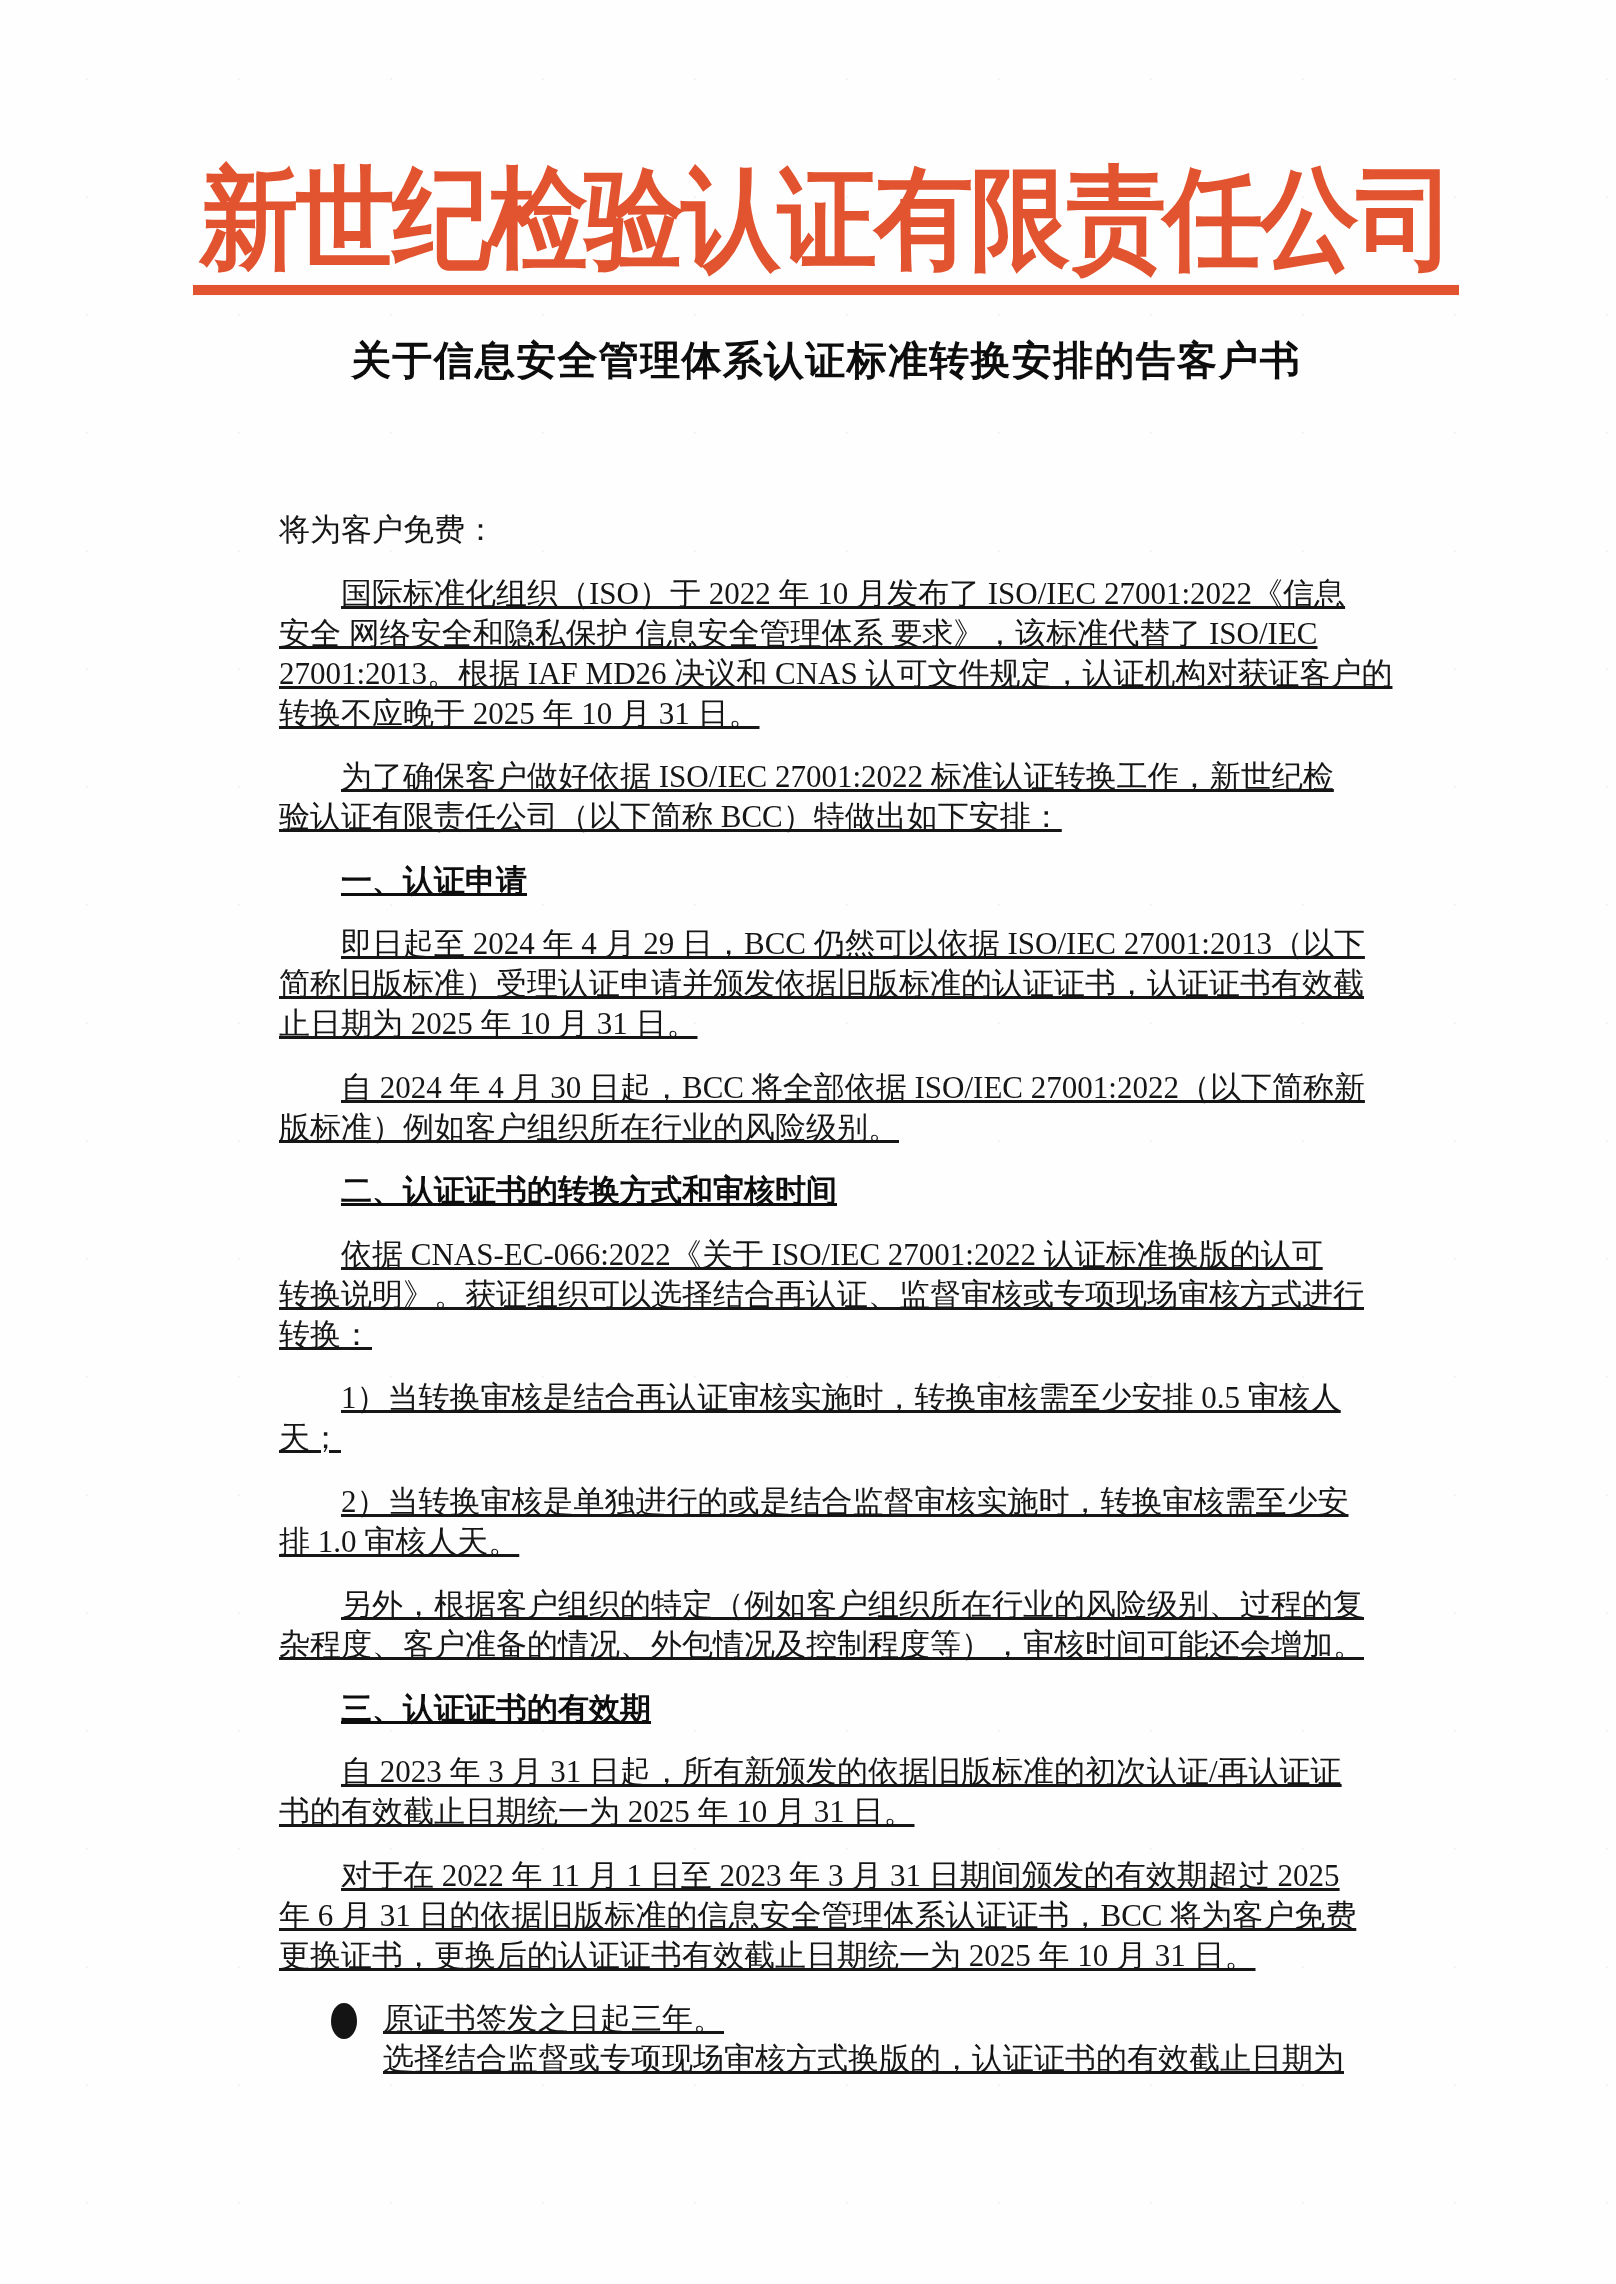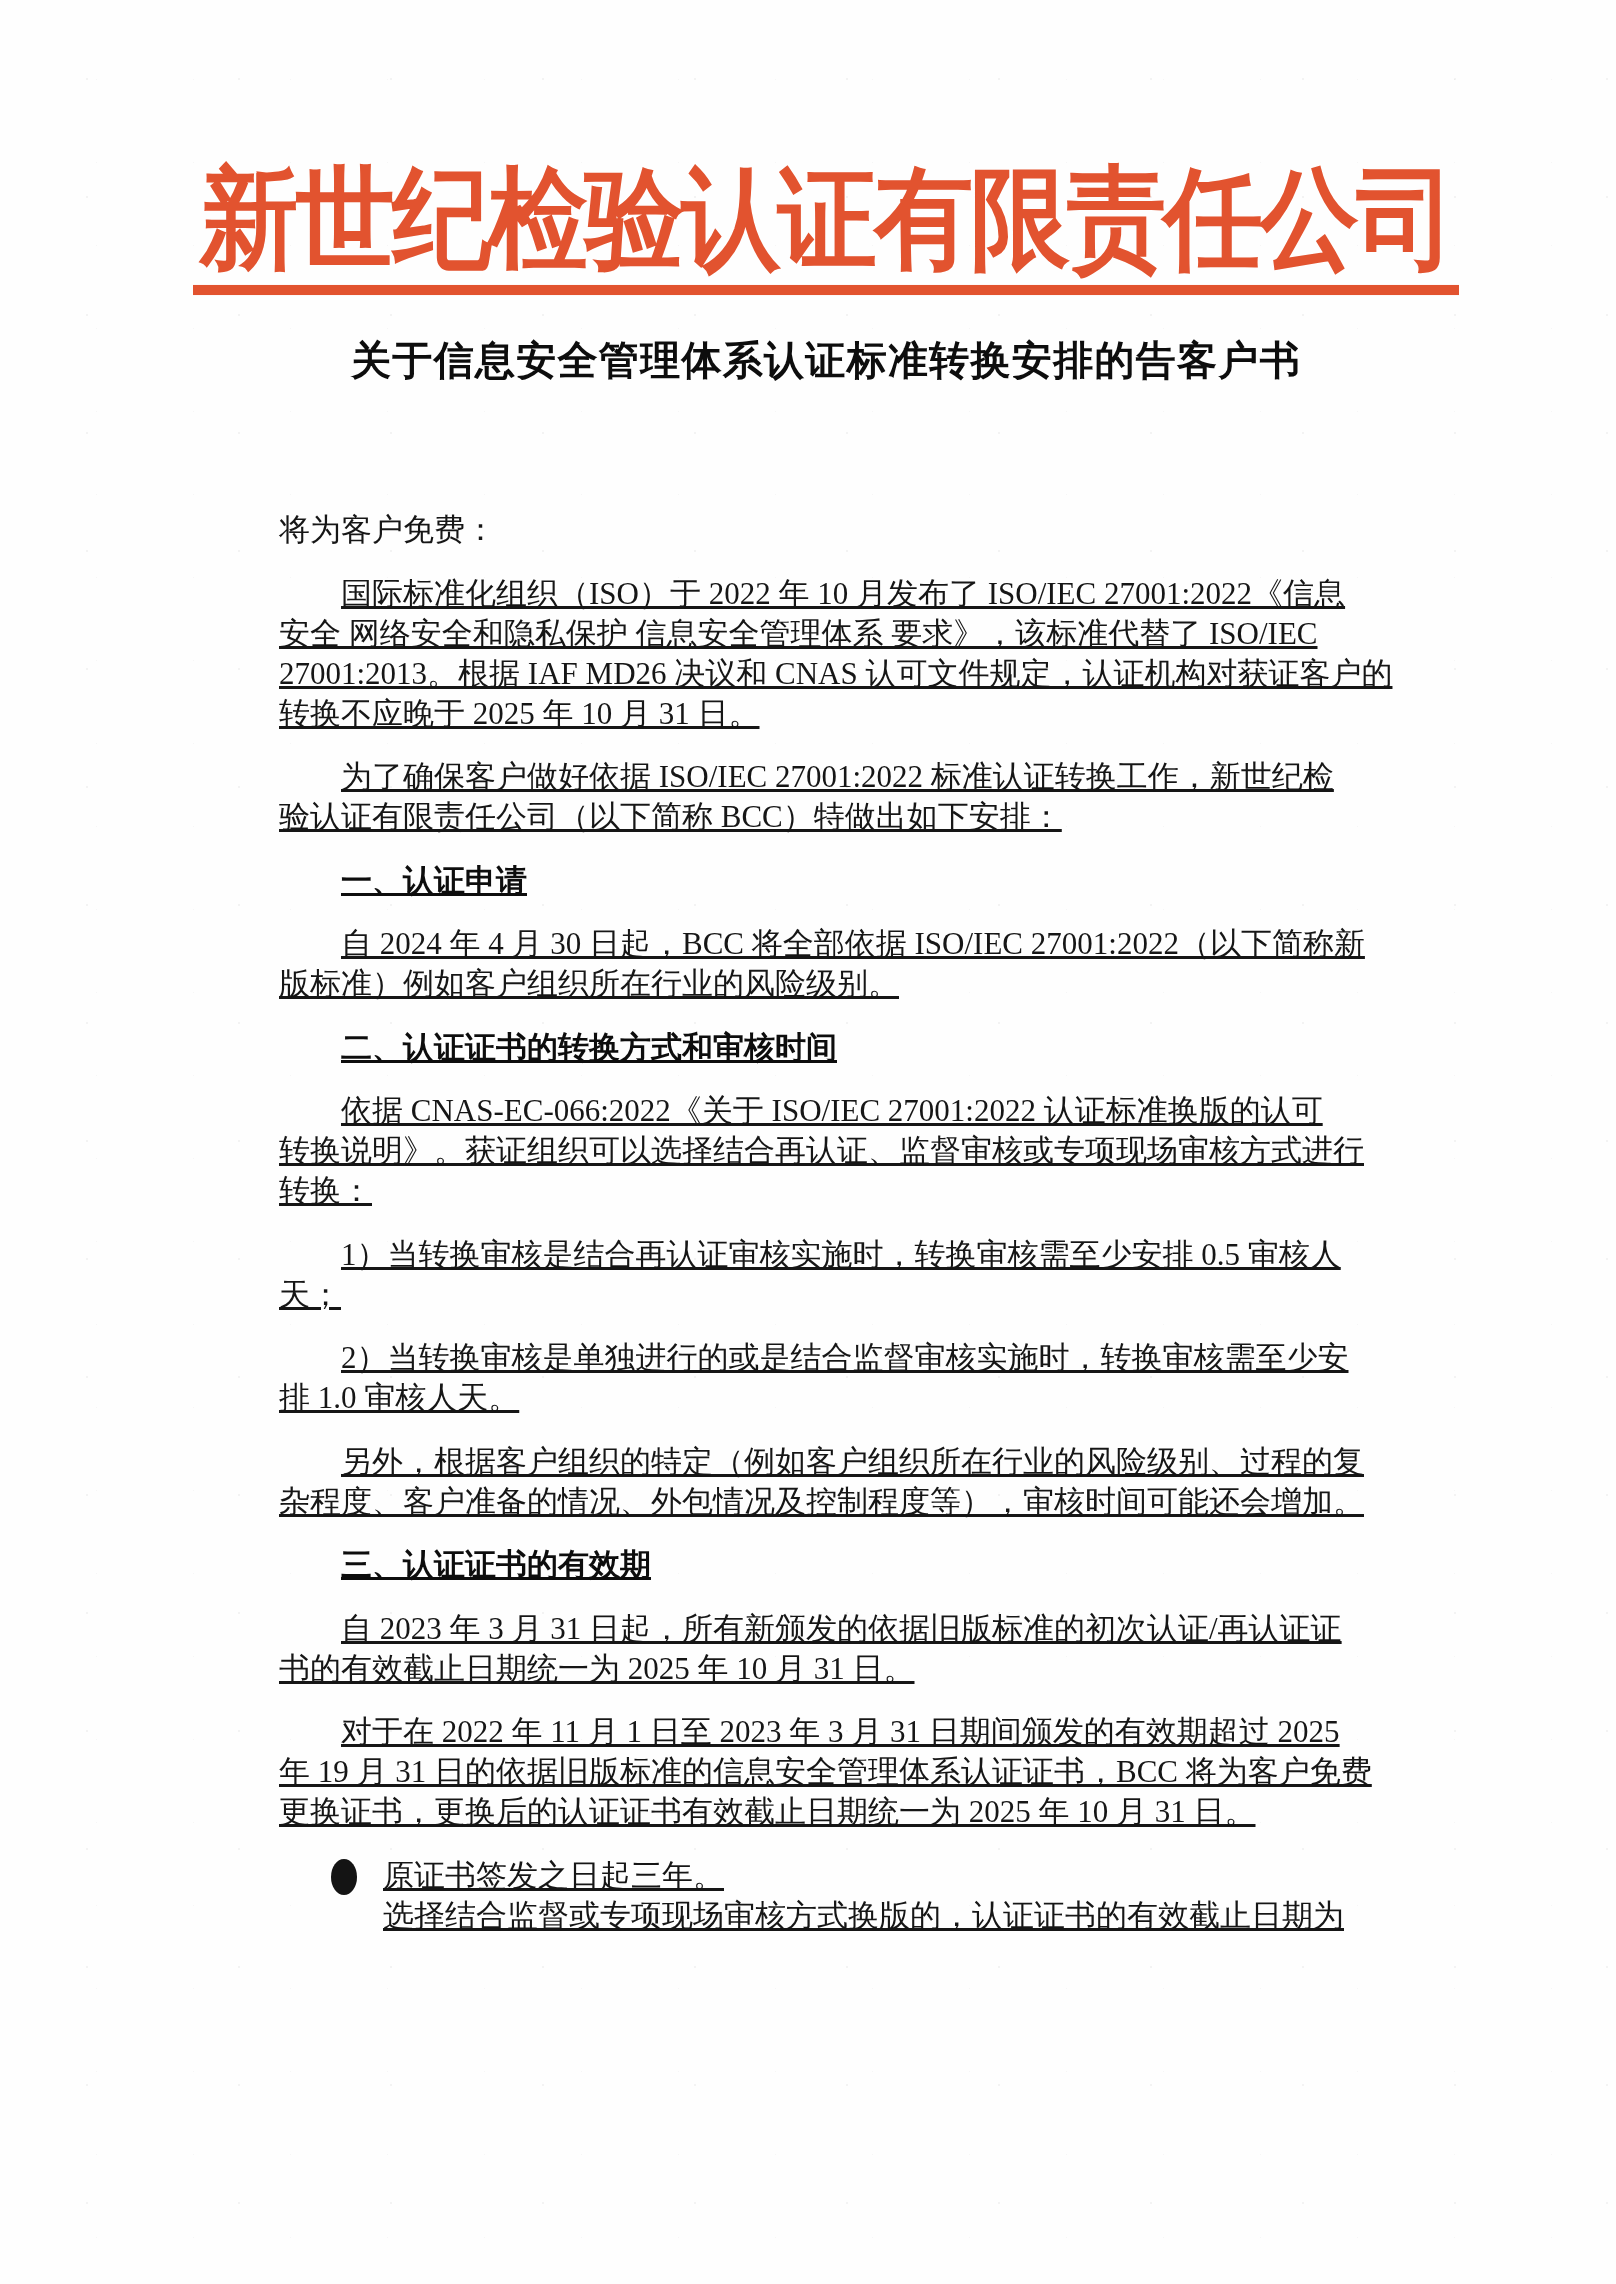--- a/index.html
+++ b/index.html
@@ -128,20 +128,25 @@
         <div class="line">转换不应晚于 2025 年 10 月 31 日。</div>
       </div>
       <div class="paragraph">
         <div class="line">为了确保客户做好依据 ISO/IEC 27001:2022 标准认证转换工作，新世纪检</div>
         <div class="line">验认证有限责任公司（以下简称 BCC）特做出如下安排：</div>
       </div>
       <div class="heading">
         <div class="line">一、认证申请</div>
       </div>
       <div class="paragraph">
+        <div class="line">即日起至 2024 年 4 月 29 日，BCC 仍然可以依据 ISO/IEC 27001:2013（以下</div>
+        <div class="line">简称旧版标准）受理认证申请并颁发依据旧版标准的认证证书，认证证书有效截</div>
+        <div class="line">止日期为 2025 年 10 月 31 日。</div>
+      </div>
+      <div class="paragraph">
         <div class="line">自 2024 年 4 月 30 日起，BCC 将全部依据 ISO/IEC 27001:2022（以下简称新</div>
         <div class="line">版标准）例如客户组织所在行业的风险级别。</div>
       </div>
       <div class="heading">
         <div class="line">二、认证证书的转换方式和审核时间</div>
       </div>
       <div class="paragraph">
         <div class="line">依据 CNAS-EC-066:2022《关于 ISO/IEC 27001:2022 认证标准换版的认可</div>
         <div class="line">转换说明》。获证组织可以选择结合再认证、监督审核或专项现场审核方式进行</div>
         <div class="line">转换：</div>
@@ -160,21 +165,21 @@
       </div>
       <div class="heading">
         <div class="line">三、认证证书的有效期</div>
       </div>
       <div class="paragraph">
         <div class="line">自 2023 年 3 月 31 日起，所有新颁发的依据旧版标准的初次认证/再认证证</div>
         <div class="line">书的有效截止日期统一为 2025 年 10 月 31 日。</div>
       </div>
       <div class="paragraph">
         <div class="line">对于在 2022 年 11 月 1 日至 2023 年 3 月 31 日期间颁发的有效期超过 2025</div>
-        <div class="line">年 19 月 31 日的依据旧版标准的信息安全管理体系认证证书，BCC 将为客户免费</div>
+        <div class="line">年 6 月 31 日的依据旧版标准的信息安全管理体系认证证书，BCC 将为客户免费</div>
         <div class="line">更换证书，更换后的认证证书有效截止日期统一为 2025 年 10 月 31 日。</div>
       </div>
       <div class="bullet">
         <span class="bullet-marker"></span>
         <div class="line">原证书签发之日起三年。</div>
         <div class="line">选择结合监督或专项现场审核方式换版的，认证证书的有效截止日期为</div>
       </div>
     </div>
 
 </div>

